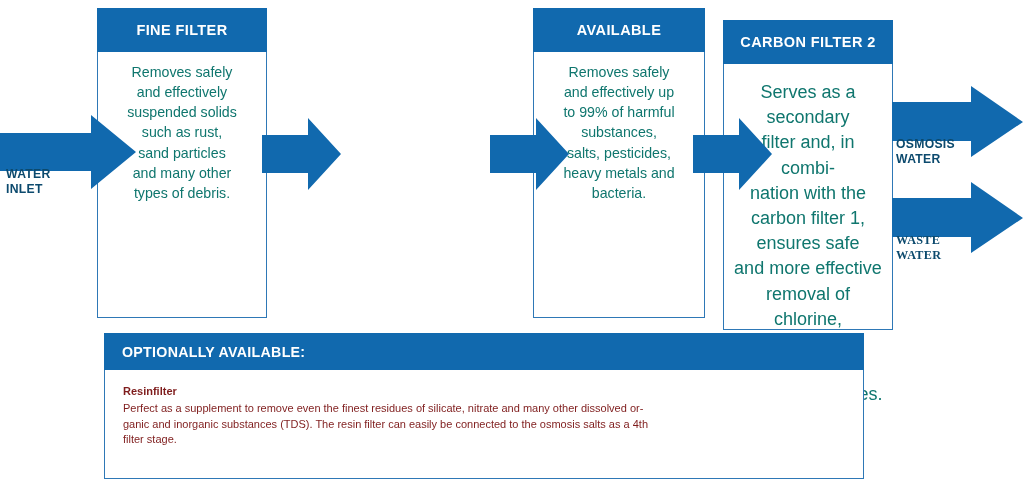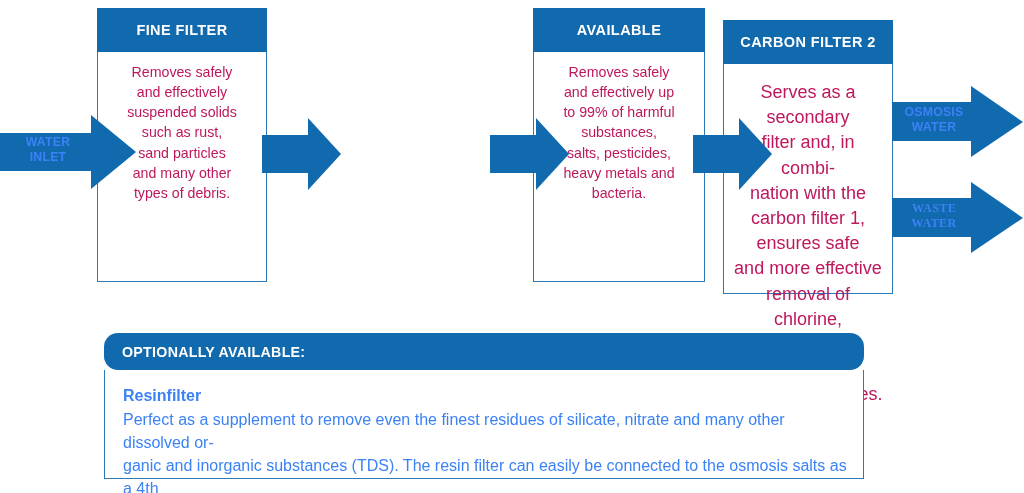--- a/index.html
+++ b/index.html
@@ -35,52 +35,52 @@
     font-size: 14.5px;
     font-weight: bold;
     letter-spacing: 0.4px;
     display: flex;
     align-items: center;
     justify-content: center;
     box-sizing: border-box;
   }
   .stage-body {
     position: relative;
-    height: 230px;
+    height: 266px;
     border: 1.5px solid #2E78B6;
     border-top: none;
     box-sizing: border-box;
     background: #ffffff;
     padding: 10px 8px 6px 8px;
     text-align: center;
-    color: #be185d;
+    color: #0f766e;
     font-size: 14.2px;
     line-height: 1.42;
   }
   .stage-body .txt {
     display: block;
     white-space: pre-line;
   }
 
   
   .arrow {
     position: absolute;
     z-index: 5;
   }
   .arrow svg { display: block; }
   .arrow-label {
     position: absolute;
-    color: #3b82f6;
+    color: #0c4a6e;
     font-size: 12.2px;
     font-weight: bold;
     line-height: 1.22;
     letter-spacing: 0.3px;
-    text-align: center;
     white-space: pre-line;
     pointer-events: none;
+    margin-top: 32px;
   }
 
   
   #optional-box {
     position: absolute;
     left: 104px;
     top: 333px;
     width: 760px;
     height: 146px;
     box-sizing: border-box;
@@ -89,31 +89,30 @@
     height: 37px;
     background: #1169AE;
     color: #ffffff;
     font-size: 14.2px;
     font-weight: bold;
     letter-spacing: 0.3px;
     display: flex;
     align-items: center;
     padding-left: 18px;
     box-sizing: border-box;
-    border-radius: 14px;
   }
   #optional-body {
     height: 109px;
     border: 1.5px solid #2E78B6;
     border-top: none;
     box-sizing: border-box;
     background: #ffffff;
     padding: 14px 16px 8px 18px;
-    color: #3b82f6;
-    font-size: 16px;
+    color: #7f1d1d;
+    font-size: 11px;
     line-height: 1.44;
   }
   #optional-subtitle {
     font-weight: bold;
     display: block;
     margin-bottom: 1px;
   }
   #optional-text {
     display: block;
     white-space: pre-line;

